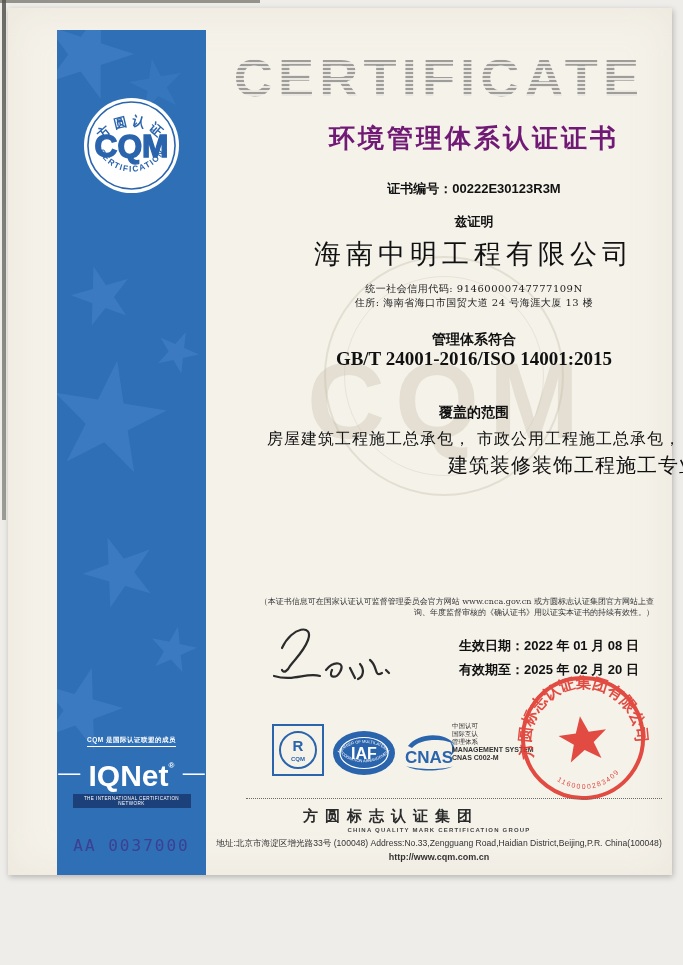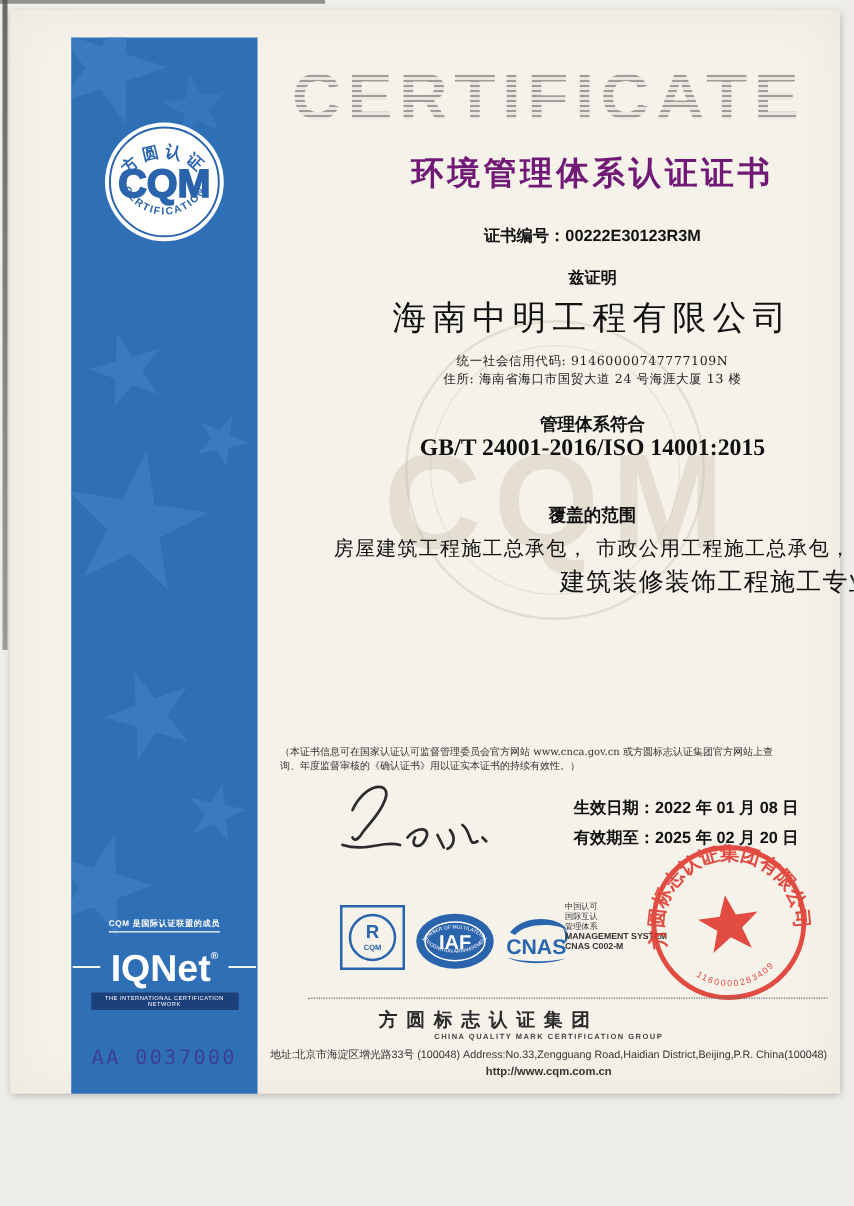--- a/index.html
+++ b/index.html
@@ -63,21 +63,21 @@
   .certno { position:absolute; top:172px; width:100%; text-align:center; font-size:13px; font-weight:bold; color:#111; }
   .certify { position:absolute; top:205px; width:100%; text-align:center; font-size:13px; font-weight:bold; color:#111; }
   .company { position:absolute; top:228px; width:100%; text-align:center; font-size:27px; letter-spacing:5px; color:#111; font-family:"DejaVu Serif",serif; }
   .detail { position:absolute; width:100%; text-align:center; font-size:10px; color:#222; font-family:"DejaVu Serif",serif; letter-spacing:.5px; }
   .d1 { top:274px; } .d2 { top:288px; } .d3 { top:302px; }
   .conform { position:absolute; top:323px; width:100%; text-align:center; font-size:14px; font-weight:bold; color:#111; }
   .standard { position:absolute; top:340px; width:100%; text-align:center; font-size:19px; font-weight:bold; color:#111; font-family:"Liberation Serif",serif; }
   .scope-label { position:absolute; top:396px; width:100%; text-align:center; font-size:14px; font-weight:bold; color:#111; }
   .scope1 { position:absolute; top:421px; width:100%; text-align:center; font-size:16px; letter-spacing:1px; color:#111; font-family:"DejaVu Serif",serif; }
   .scope2 { position:absolute; top:444px; width:100%; text-align:right; font-size:20px; letter-spacing:1px; color:#111; font-family:"DejaVu Serif",serif; }
-  .note { position:absolute; top:588px; left:18px; width:430px; text-align:left; font-size:8px; line-height:11px; color:#333; font-family:"DejaVu Serif",serif; }
+  .note { position:absolute; top:588px; left:18px; width:430px; text-align:right; font-size:8px; line-height:11px; color:#333; font-family:"DejaVu Serif",serif; }
   .signature { position:absolute; top:612px; left:62px; width:130px; height:78px; }
   .dates { position:absolute; top:626px; left:253px; font-size:13px; font-weight:bold; color:#111; line-height:24px; white-space:nowrap; }
 
   
   .rcqm { position:absolute; left:66px; top:716px; width:52px; height:52px; border:2px solid #2a64ad; display:flex; align-items:center; justify-content:center; }
   .rcqm-circle { width:38px; height:38px; border:2px solid #2a64ad; border-radius:50%; text-align:center; color:#2a64ad; }
   .rcqm-r { font-size:15px; font-weight:bold; line-height:20px; margin-top:3px; }
   .rcqm-t { font-size:6px; font-weight:bold; line-height:6px; }
   .iaf-logo { position:absolute; left:126px; top:722px; }
   .cnas-logo { position:absolute; left:194px; top:722px; }

